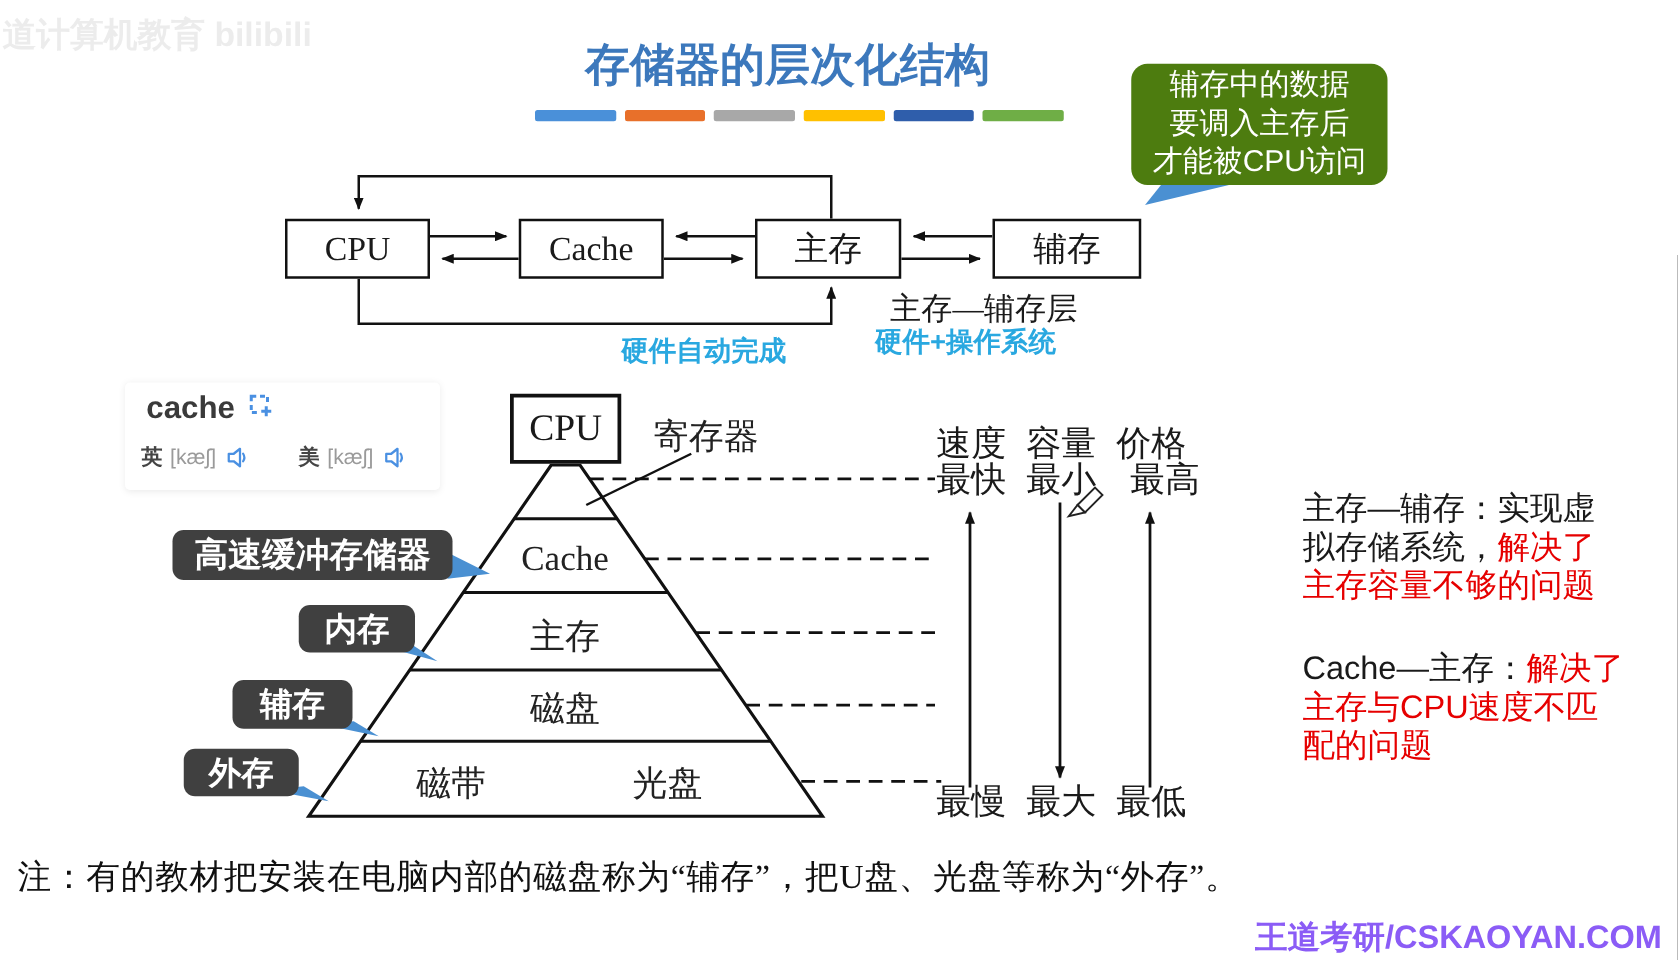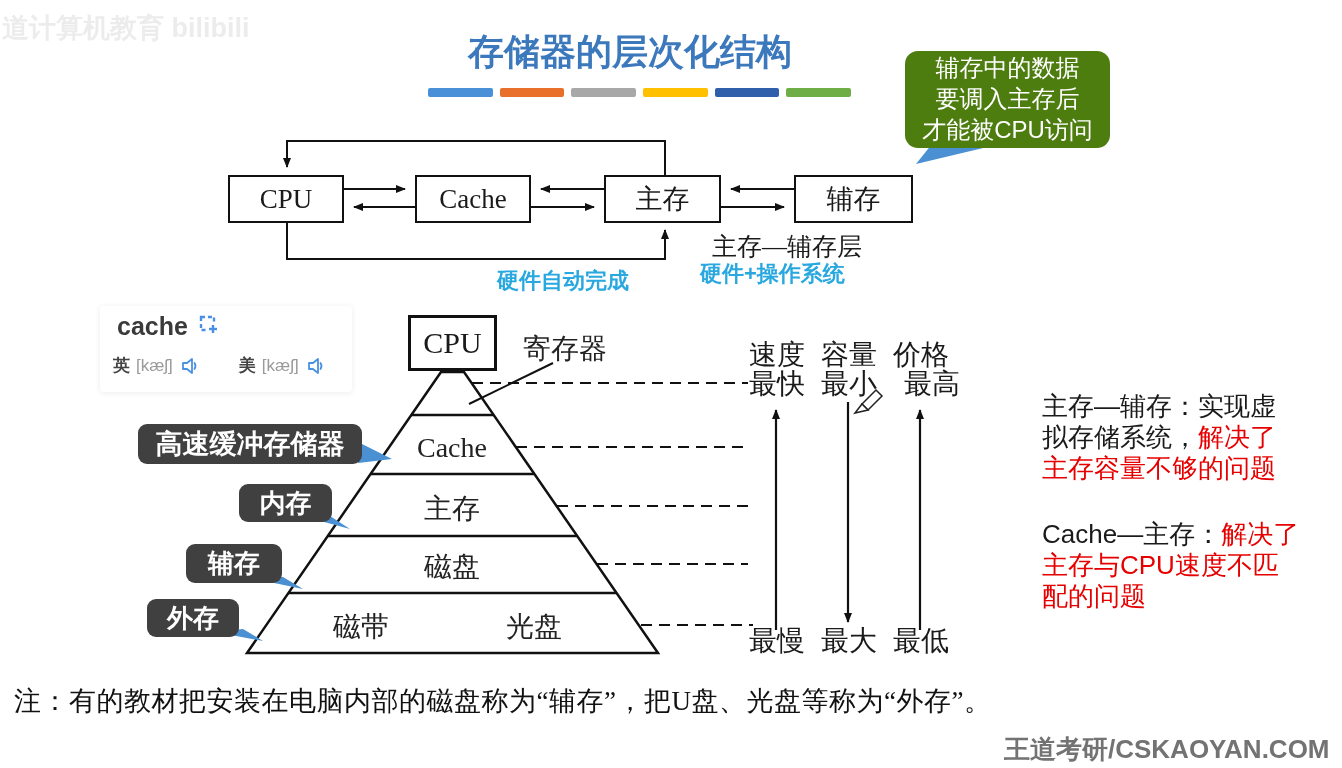--- a/index.html
+++ b/index.html
@@ -56,21 +56,21 @@
 
   
   .notes{width:272px;font-size:26px;line-height:31px;font-weight:500;z-index:2;white-space:pre-line;}
   .notes .blk{color:#1a1a1a;}
   .notes .red{color:#e60000;}
 
   
   .footnote{font-size:27px;color:#111;z-index:2;letter-spacing:0.5px;}
 
   
-  .brand{left:1004px;top:732px;font-size:26px;font-weight:bold;color:#737373;z-index:2;}
+  .brand{left:1004px;top:732px;font-size:26px;font-weight:bold;color:#8b5cf6;z-index:2;}
 </style>
 </head>
 <body>
 
 <div class="slide">
 
   <svg class="overlay" width="1342" height="768" viewBox="0 0 1342 768">
     <defs>
       <marker id="ah" markerWidth="10" markerHeight="8" refX="9" refY="4" orient="auto" markerUnits="userSpaceOnUse">
         <path d="M0,0 L10,4 L0,8 Z" fill="#111"></path>

